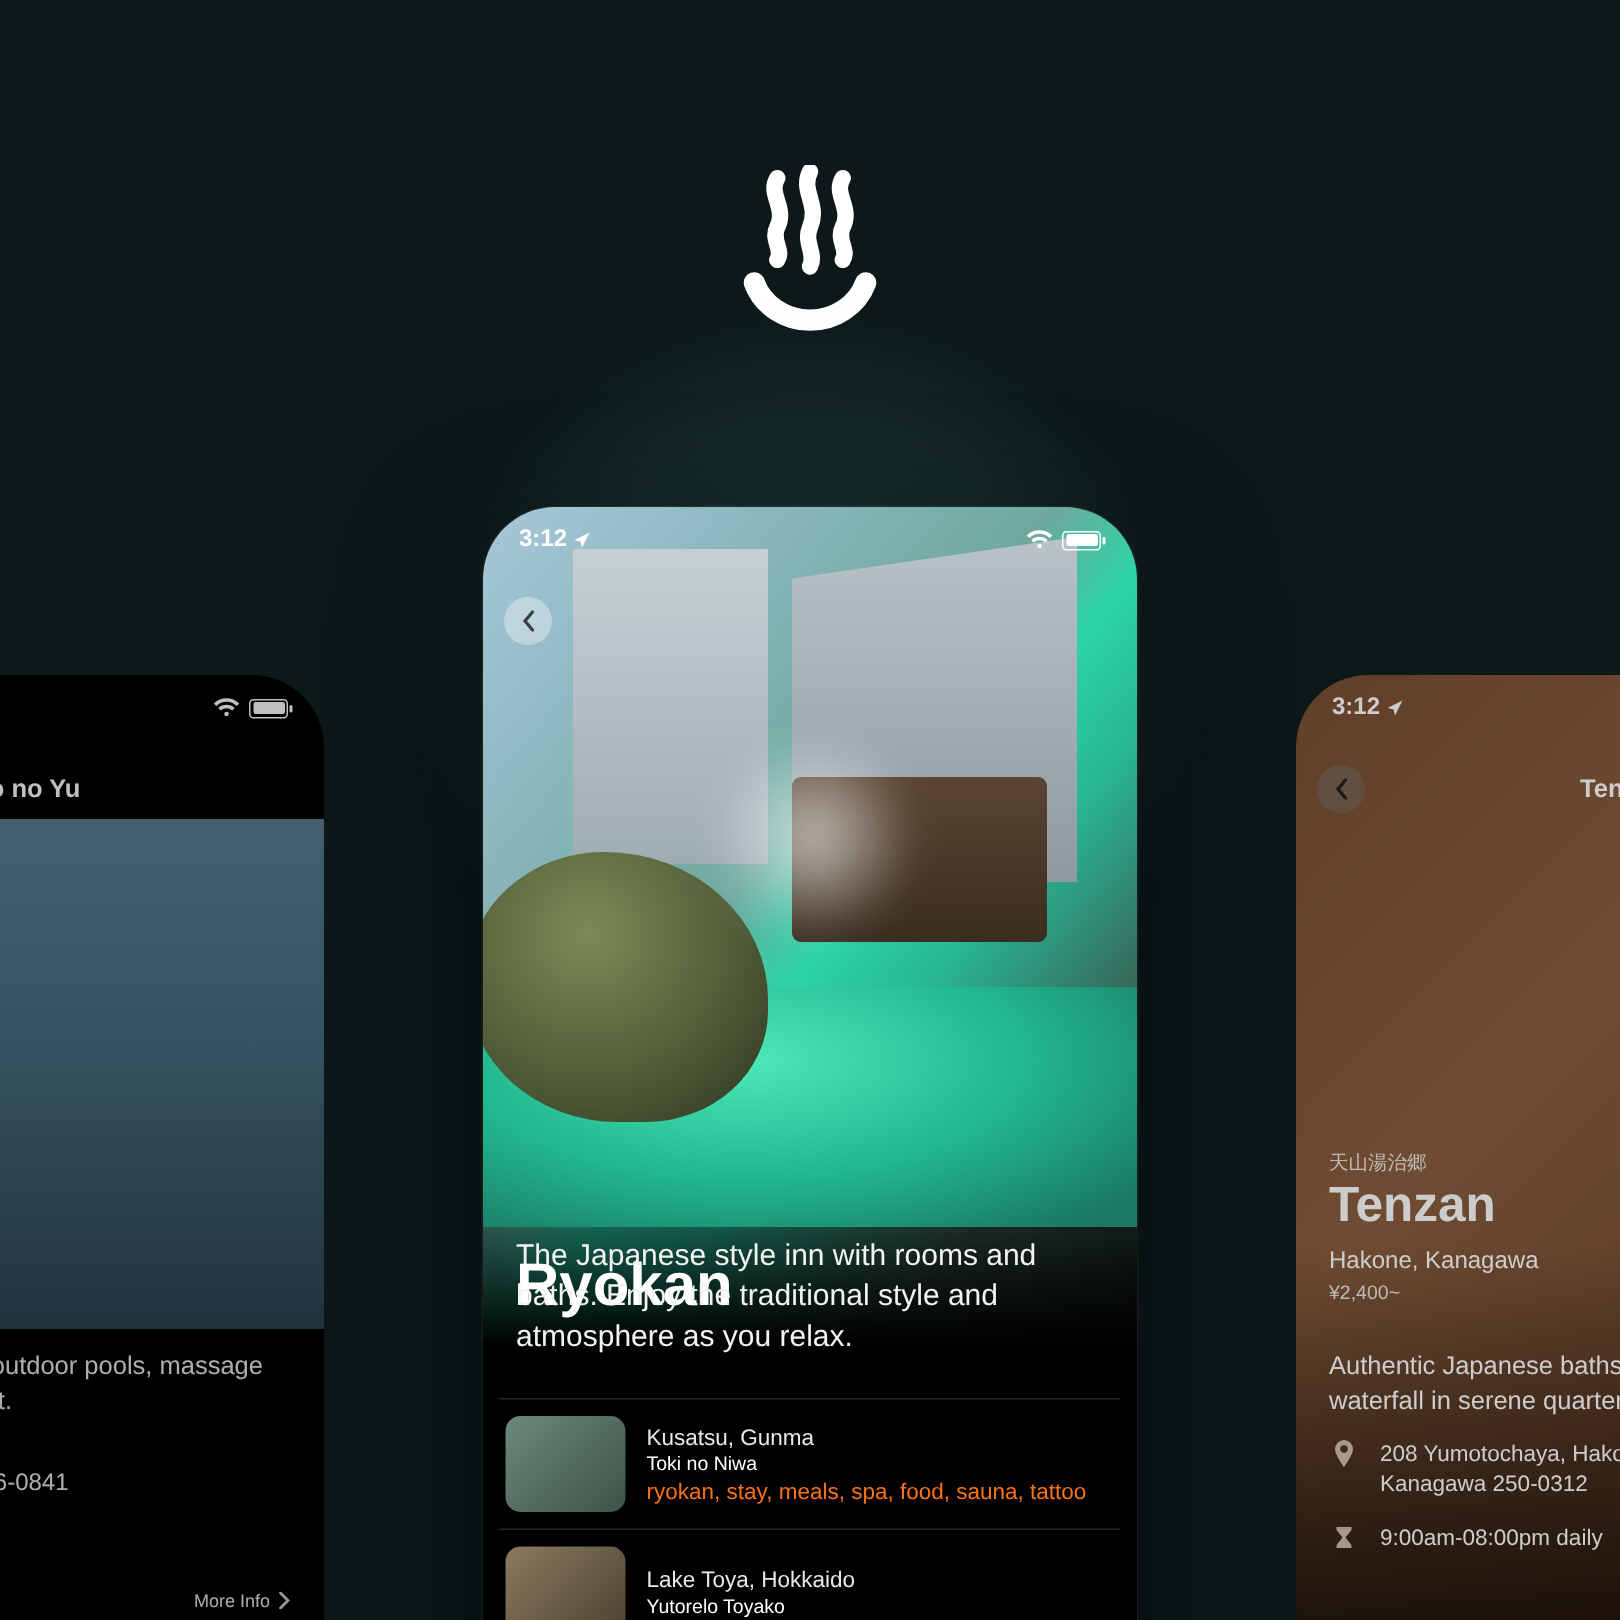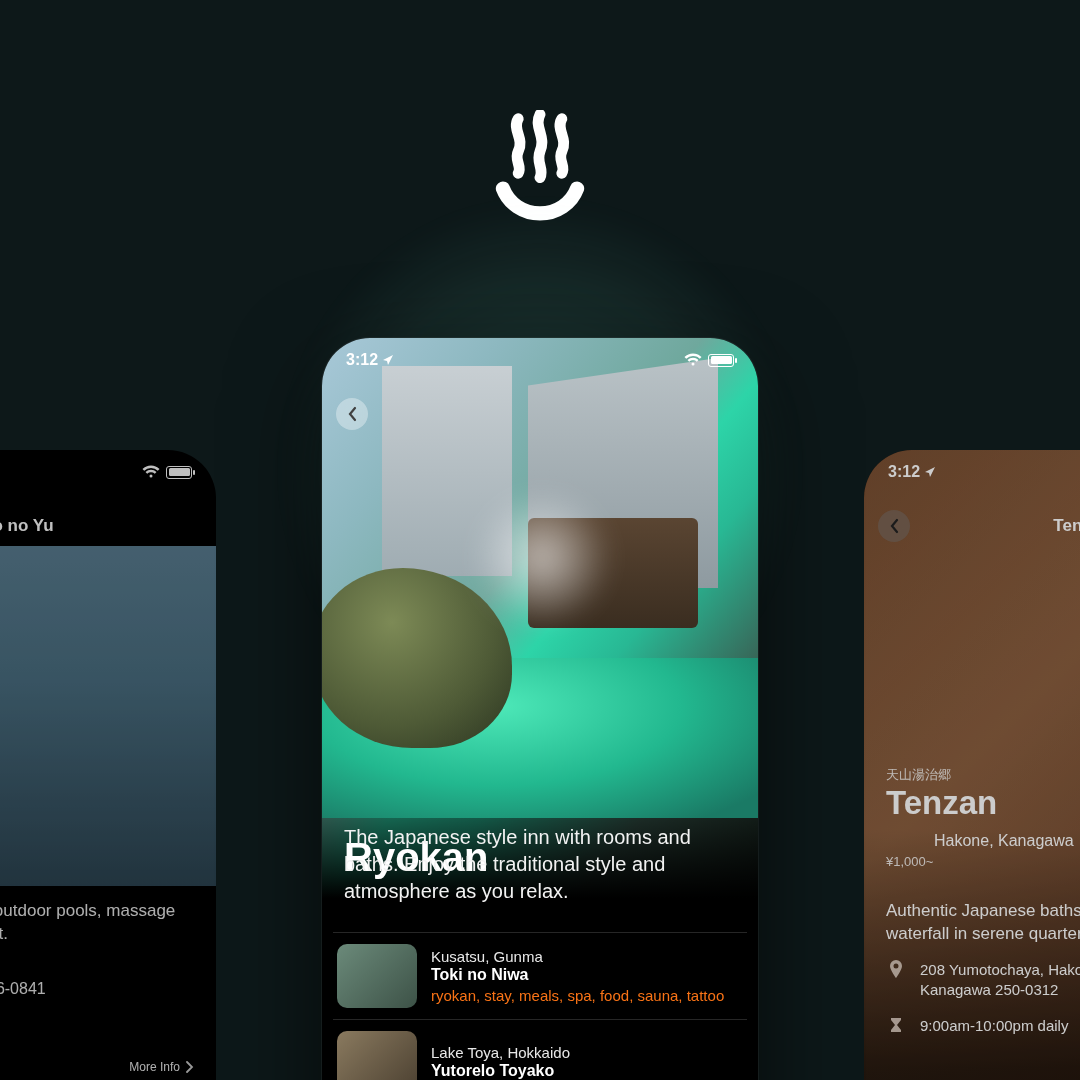--- a/index.html
+++ b/index.html
@@ -156,21 +156,21 @@
     border-top: 0.5px solid rgba(255,255,255,0.15);
     align-items: center;
   }
   .row:first-child { border-top: 0.5px solid rgba(255,255,255,0.15); }
   .thumb {
     width: 80px; height: 64px; border-radius: 10px; flex: none;
     background: linear-gradient(135deg,#6b8a7a,#3d5247);
   }
   .thumb.b { background: linear-gradient(135deg,#8a7a5f,#4a3f30); }
   .row-text .loc { font-size: 15px; color: #e8e8e8; margin-bottom: 1px; }
-  .row-text .name { font-size: 16px; font-weight: 700; margin-bottom: 3px; }
+  .row-text .name { font-size: 13px; font-weight: 400; margin-bottom: 3px; }
   .row-text .tags { font-size: 15px; color: #f97316; }
 
   
   .phone.left .img {
     position: absolute;
     top: 96px; left: 0; right: 0; height: 340px;
     background: linear-gradient(to bottom, #5b7f93 0%, #4a6f82 40%, #2c4452 100%);
   }
   .phone.left .desc2 {
     position: absolute; top: 450px; left: 22px; right: 22px;
@@ -201,21 +201,20 @@
     position: absolute; left: 22px; top: 316px;
     font-size: 13px; opacity: 0.85;
   }
   .phone.right .name2 {
     position: absolute; left: 22px; top: 334px;
     font-size: 33px; font-weight: 700;
   }
   .phone.right .loc2 {
     position: absolute; left: 22px; top: 382px;
     font-size: 16px;
-    margin-left: 48px;
   }
   .phone.right .price2 {
     position: absolute; left: 22px; top: 404px;
     font-size: 13px; opacity: 0.85;
   }
   .phone.right .desc3 {
     position: absolute; left: 22px; right: 22px; top: 450px;
     font-size: 17px; line-height: 1.35;
   }
   .phone.right .info-row {
@@ -297,37 +296,37 @@
       <svg viewBox="0 0 10 16">
           <path d="M8 2L3 8l5 6" stroke="#222" stroke-width="2.2" fill="none" stroke-linecap="round"></path>
         </svg>
     </div>
     <span>Tenzan</span>
   </div>
 
   <div class="jp2">天山湯治郷</div>
   <div class="name2">Tenzan</div>
   <div class="loc2">Hakone, Kanagawa</div>
-  <div class="price2">¥1,000~</div>
+  <div class="price2">¥2,400~</div>
   <div class="desc3">Authentic Japanese baths with a ran pools &amp; a waterfall in serene quarter</div>
   <div class="info-row a">
     <span class="ic">
       <svg width="16" height="20" viewBox="0 0 16 20">
           <path d="M8 0a6 6 0 00-6 6c0 4 6 12 6 12s6-8 6-12a6 6 0 00-6-6zm0 8.5A2.5 2.5 0 118 3.5a2.5 2.5 0 010 5z" fill="#e8d8cc"></path>
         </svg>
     </span>
     <span>208 Yumotochaya, Hakone, Ashiga District, Kanagawa 250-0312</span>
   </div>
   <div class="info-row b">
     <span class="ic">
       <svg width="14" height="18" viewBox="0 0 14 18">
           <path d="M2 1h10v2l-4 5 4 5v2H2v-2l4-5-4-5V1z" fill="#e8d8cc"></path>
         </svg>
     </span>
-    <span>9:00am-10:00pm daily</span>
+    <span>9:00am-08:00pm daily</span>
   </div>
 
 </div>
 
 <div class="phone center">
   <div class="hero">
     <div class="scn bldg2"></div>
     <div class="scn bldg"></div>
     <div class="scn struct"></div>
     <div class="scn water"></div>

